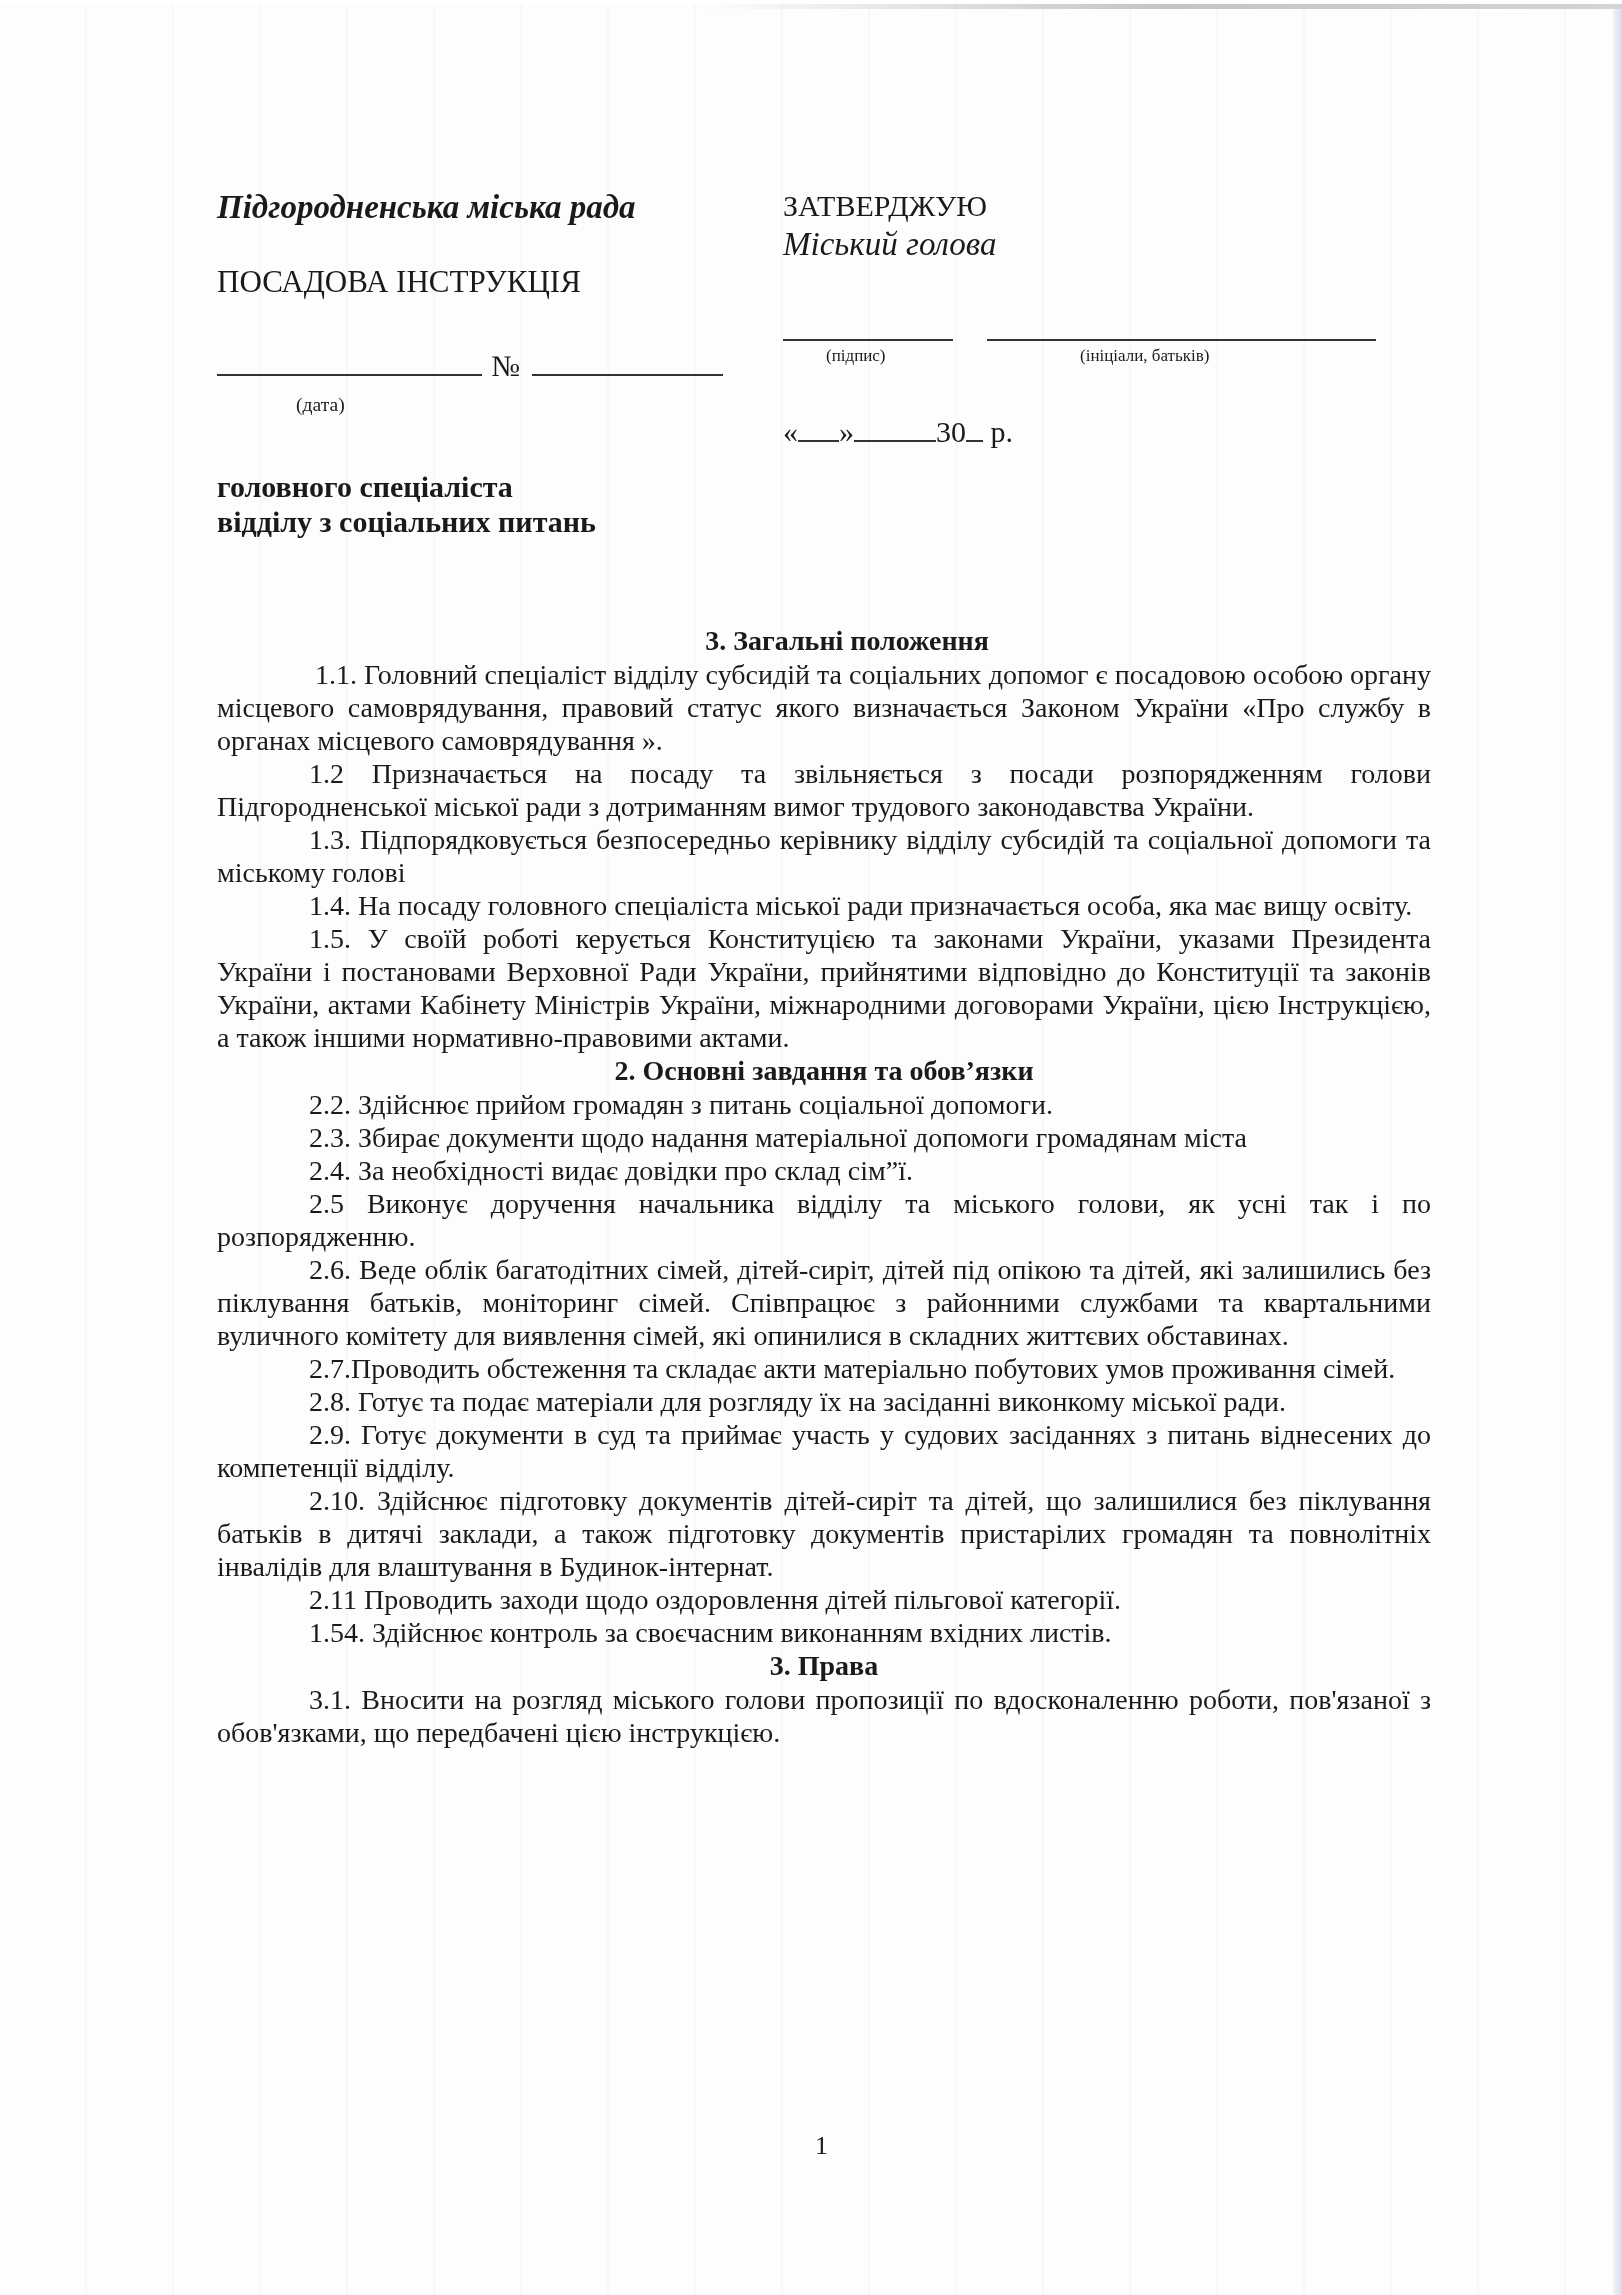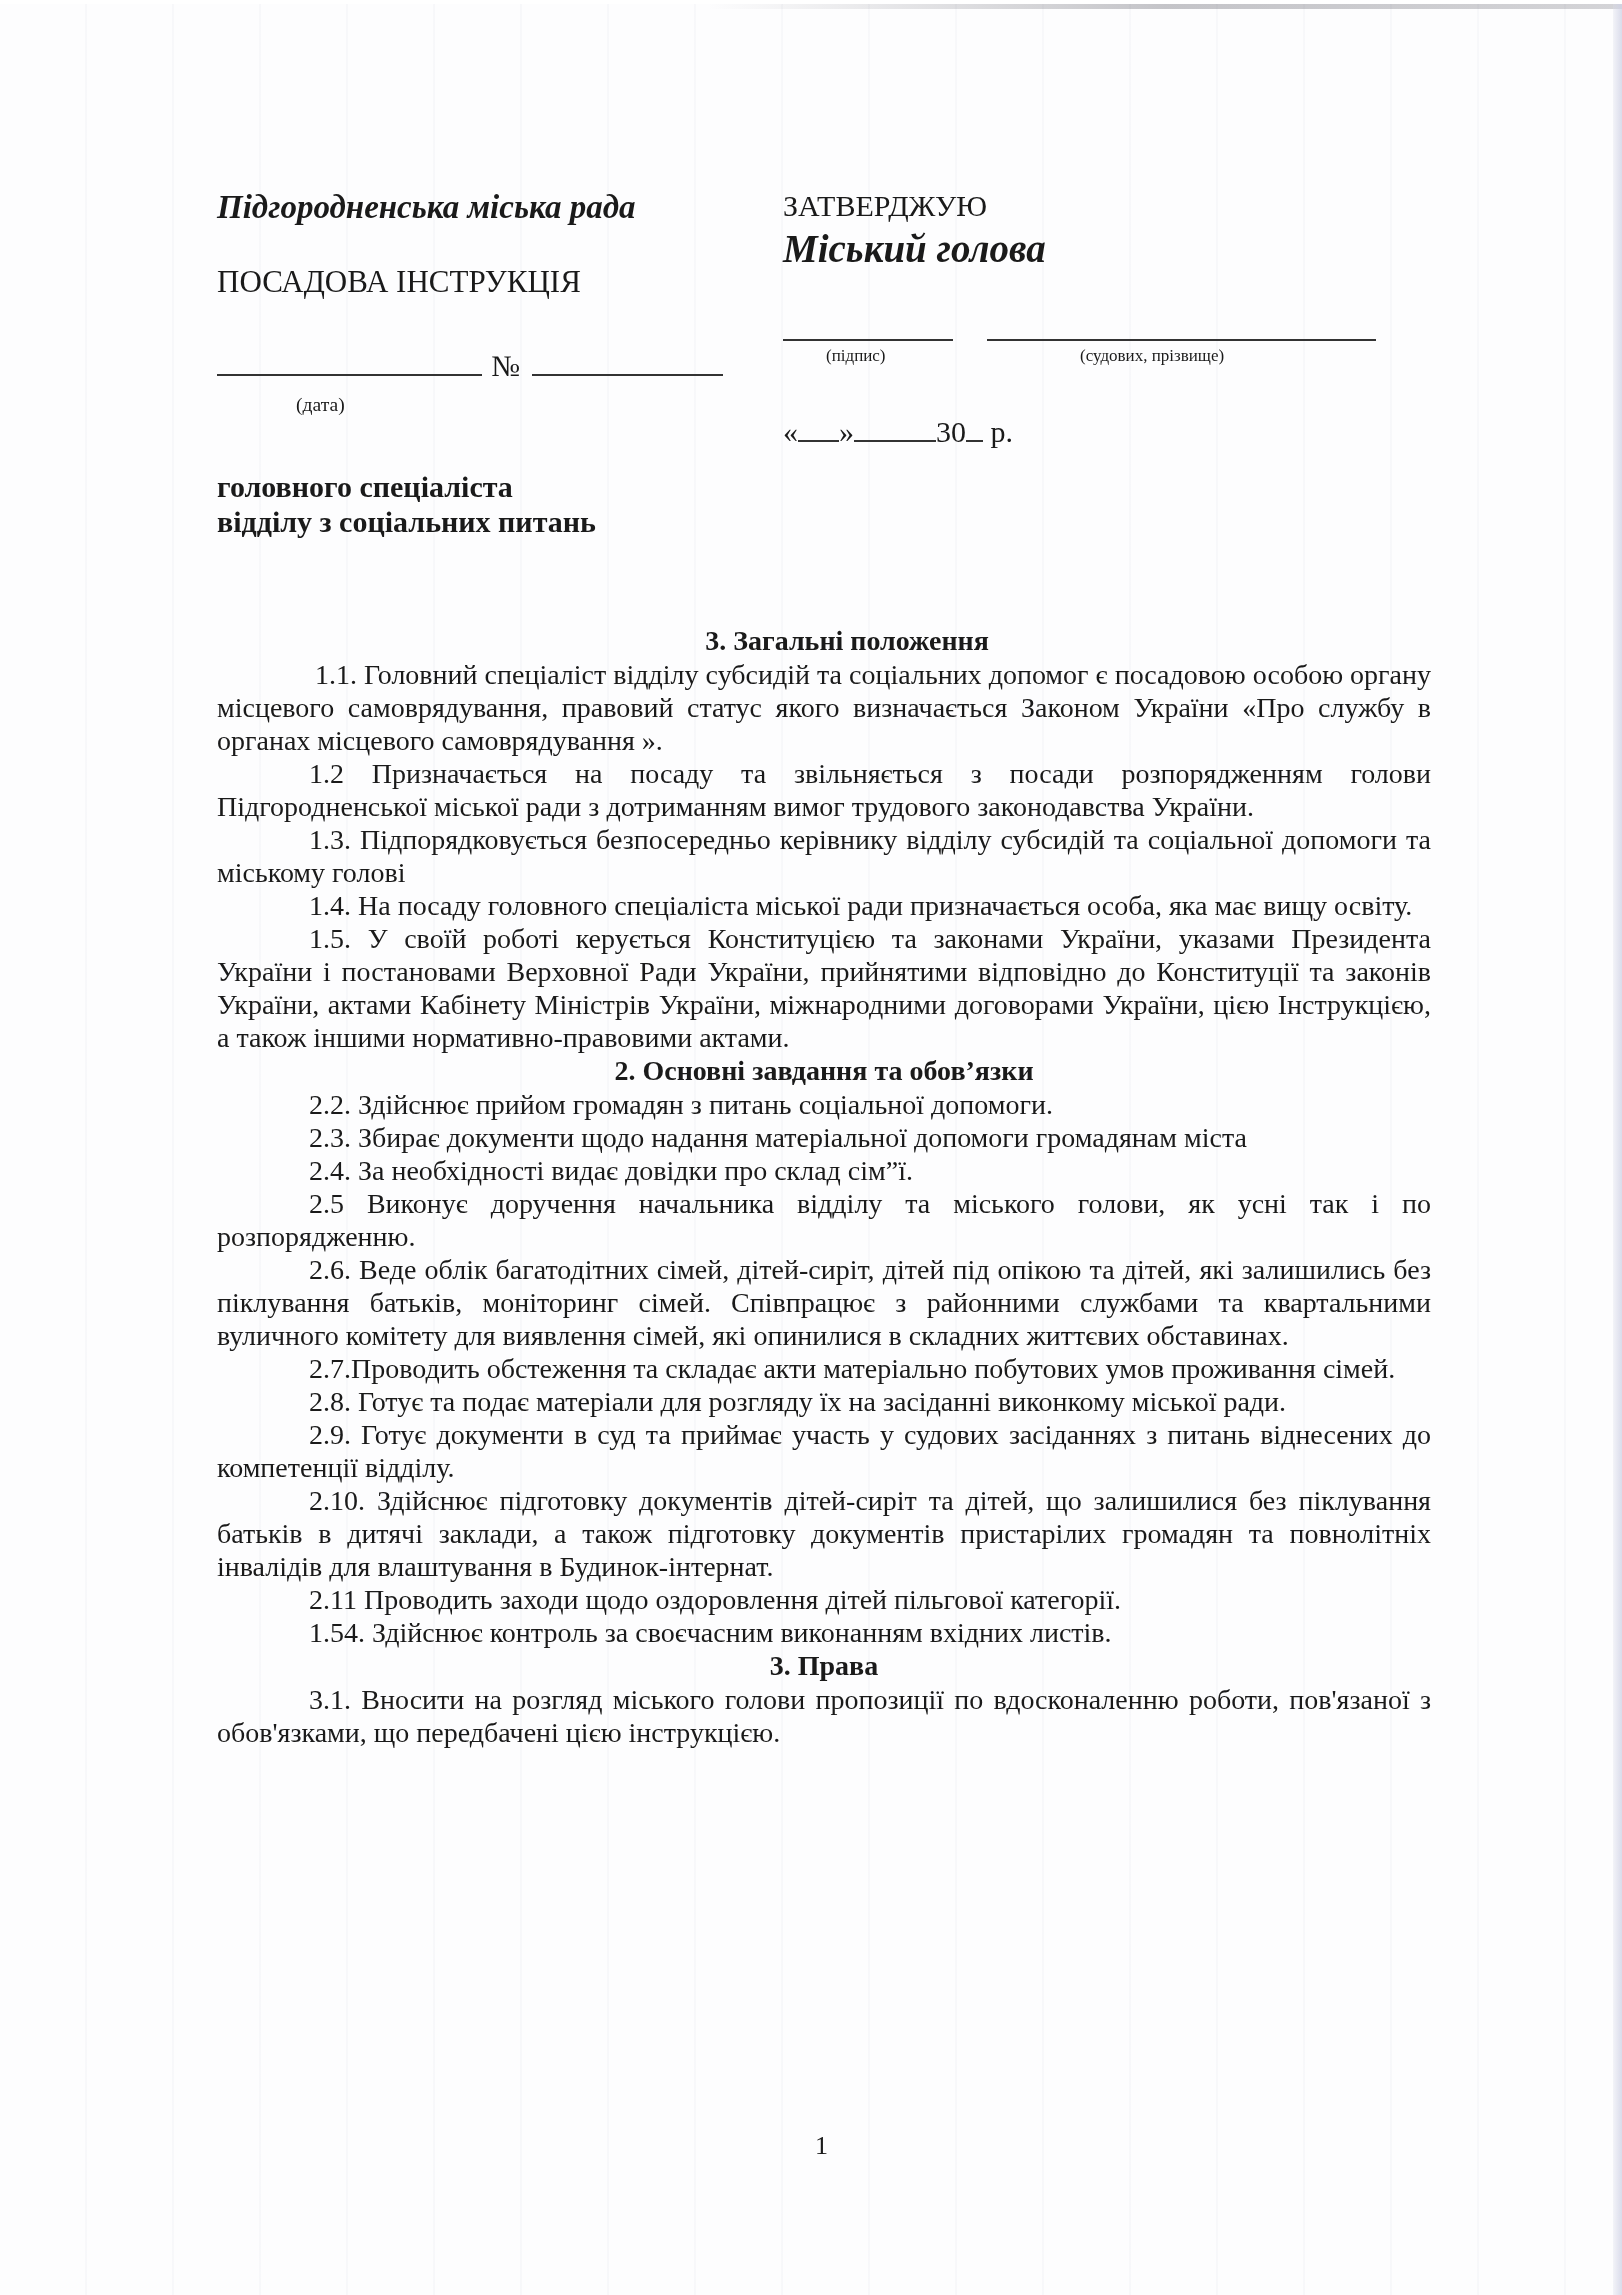--- a/index.html
+++ b/index.html
@@ -48,21 +48,21 @@
   .position-title {
     position: absolute; left: 217px; top: 465px;
     font-size: 30px; font-weight: bold; line-height: 35px; font-family: Liberation Serif, serif;
   }
 
   
   .approve {
     position: absolute; left: 783px; top: 185px; font-size: 30px; letter-spacing: 0px;
   }
   .mayor {
-    position: absolute; left: 783px; top: 222px; font-size: 39px; font-style: italic; font-weight: bold;
+    position: absolute; left: 783px; top: 222px; font-size: 33px; font-style: italic; font-weight: normal;
   }
   .sign-line { position: absolute; top: 335px; height: 2px; background: #333; }
   .sign-line.sig2 { left: 783px; width: 170px; }
   .sign-line.name2 { left: 987px; width: 389px; }
   .cap-sign { position: absolute; left: 826px; top: 342px; font-size: 17px; }
   .cap-name { position: absolute; left: 1080px; top: 342px; font-size: 17px; }
   .date-approve {
     position: absolute; left: 783px; top: 407px; font-size: 30px; white-space: nowrap;
   }
   .date-approve .u { display: inline-block; border-bottom: 2px solid #333; height: 29px; vertical-align: baseline; }
@@ -102,21 +102,21 @@
   <div class="position-title">
     <div>головного спеціаліста</div>
     <div>відділу з соціальних питань</div>
   </div>
 
   <div class="approve">ЗАТВЕРДЖУЮ</div>
   <div class="mayor">Міський голова</div>
   <div class="sign-line sig2"></div>
   <div class="sign-line name2"></div>
   <div class="cap-sign">(підпис)</div>
-  <div class="cap-name">(судових, прізвище)</div>
+  <div class="cap-name">(ініціали, батьків)</div>
   <div class="date-approve">
     <span>«</span><span class="u d"></span><span>»</span><span class="u m"></span><span>30</span><span class="u y"></span>&nbsp;<span>р.</span>
   </div>
 
   <div class="body">
     <h2 class="sec1-title">3.  Загальні положення</h2>
     <p class="ind-more">1.1. Головний спеціаліст відділу субсидій та соціальних допомог є посадовою особою органу місцевого самоврядування, правовий статус якого визначається Законом України «Про службу в органах місцевого самоврядування ».</p>
     <p>1.2  Призначається на посаду та звільняється з посади розпорядженням голови Підгородненської міської ради з дотриманням вимог трудового законодавства України.</p>
     <p>1.3. Підпорядковується безпосередньо керівнику відділу субсидій та соціальної допомоги  та міському голові</p>
     <p>1.4. На посаду головного спеціаліста міської ради  призначається особа, яка має вищу освіту.</p>

